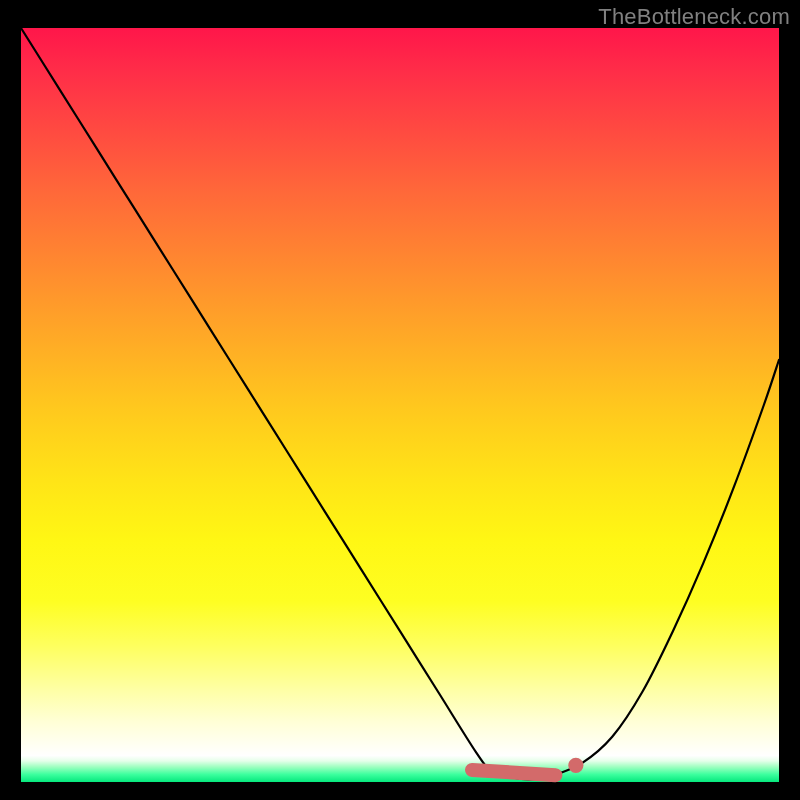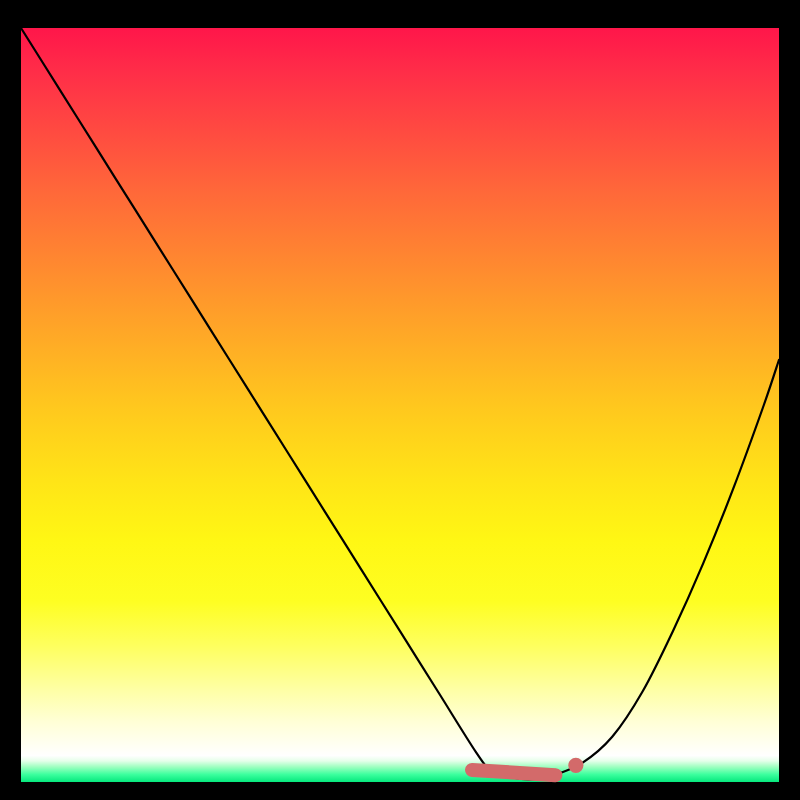--- a/index.html
+++ b/index.html
@@ -69,20 +69,21 @@
     fill: none;
     stroke: #d36a6a;
     stroke-width: 14;
     stroke-linecap: round;
   }
 </style>
 </head>
 <body>
 
 <div class="frame">
+  <div class="watermark">TheBottleneck.com</div>
 
   <div class="plot">
     <div class="gradient-bg"></div>
     <svg class="curve" viewBox="0 0 100 100" preserveAspectRatio="none">
       <path id="curvePath" class="curve-path" vector-effect="non-scaling-stroke" d="M 0.000 0.000 C 0.833 1.333, 3.333 5.333, 5.000 8.000 C 6.667 10.667, 8.333 13.333, 10.000 16.000 C 11.667 18.667, 13.333 21.333, 15.000 24.000 C 16.667 26.667, 18.333 29.333, 20.000 32.000 C 21.667 34.667, 23.333 37.333, 25.000 40.000 C 26.667 42.667, 28.333 45.333, 30.000 48.000 C 31.667 50.667, 33.333 53.333, 35.000 56.000 C 36.667 58.667, 38.333 61.333, 40.000 64.000 C 41.667 66.667, 43.333 69.333, 45.000 72.000 C 46.667 74.667, 48.333 77.333, 50.000 80.000 C 51.667 82.667, 53.333 85.333, 55.000 88.000 C 56.667 90.667, 58.833 94.250, 60.000 96.000 C 61.167 97.750, 61.333 97.967, 62.000 98.500 C 62.667 99.033, 63.333 99.017, 64.000 99.200 C 64.667 99.383, 65.333 99.533, 66.000 99.600 C 66.667 99.667, 67.333 99.667, 68.000 99.600 C 68.667 99.533, 69.000 99.550, 70.000 99.200 C 71.000 98.850, 72.667 98.367, 74.000 97.500 C 75.333 96.633, 76.667 95.583, 78.000 94.000 C 79.333 92.417, 80.667 90.333, 82.000 88.000 C 83.333 85.667, 84.667 82.833, 86.000 80.000 C 87.333 77.167, 88.667 74.167, 90.000 71.000 C 91.333 67.833, 92.667 64.500, 94.000 61.000 C 95.333 57.500, 97.000 52.833, 98.000 50.000 C 99.000 47.167, 99.667 45.000, 100.000 44.000"></path>
       <path id="marker-seg" class="dash" vector-effect="non-scaling-stroke" d="M 59.5 98.4 L 70.5 99.1"></path>
       <circle id="marker-dot" class="dot" r="1" cx="73.2" cy="97.8"></circle>
     </svg>
   </div>
 </div>

